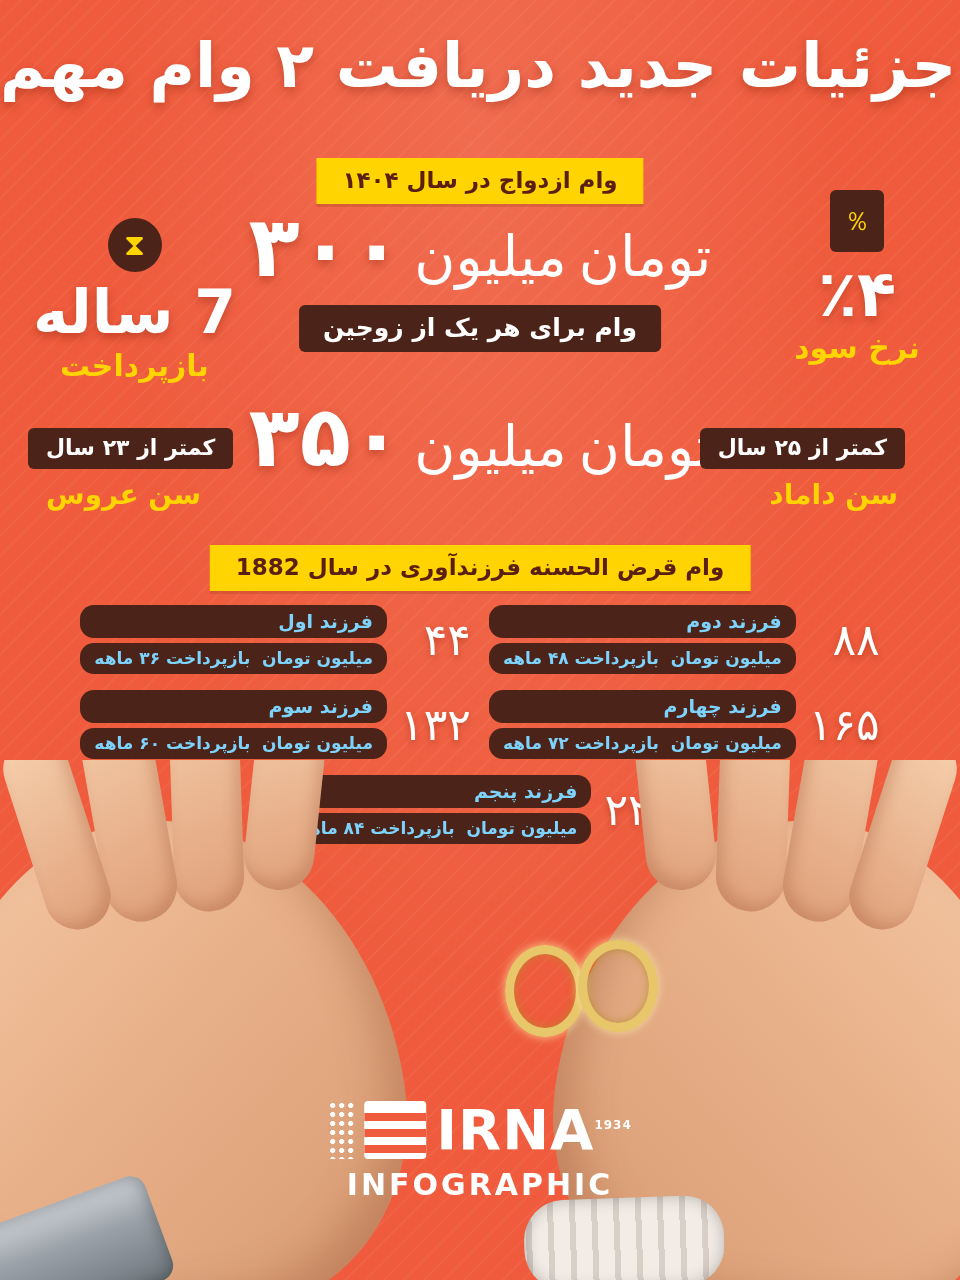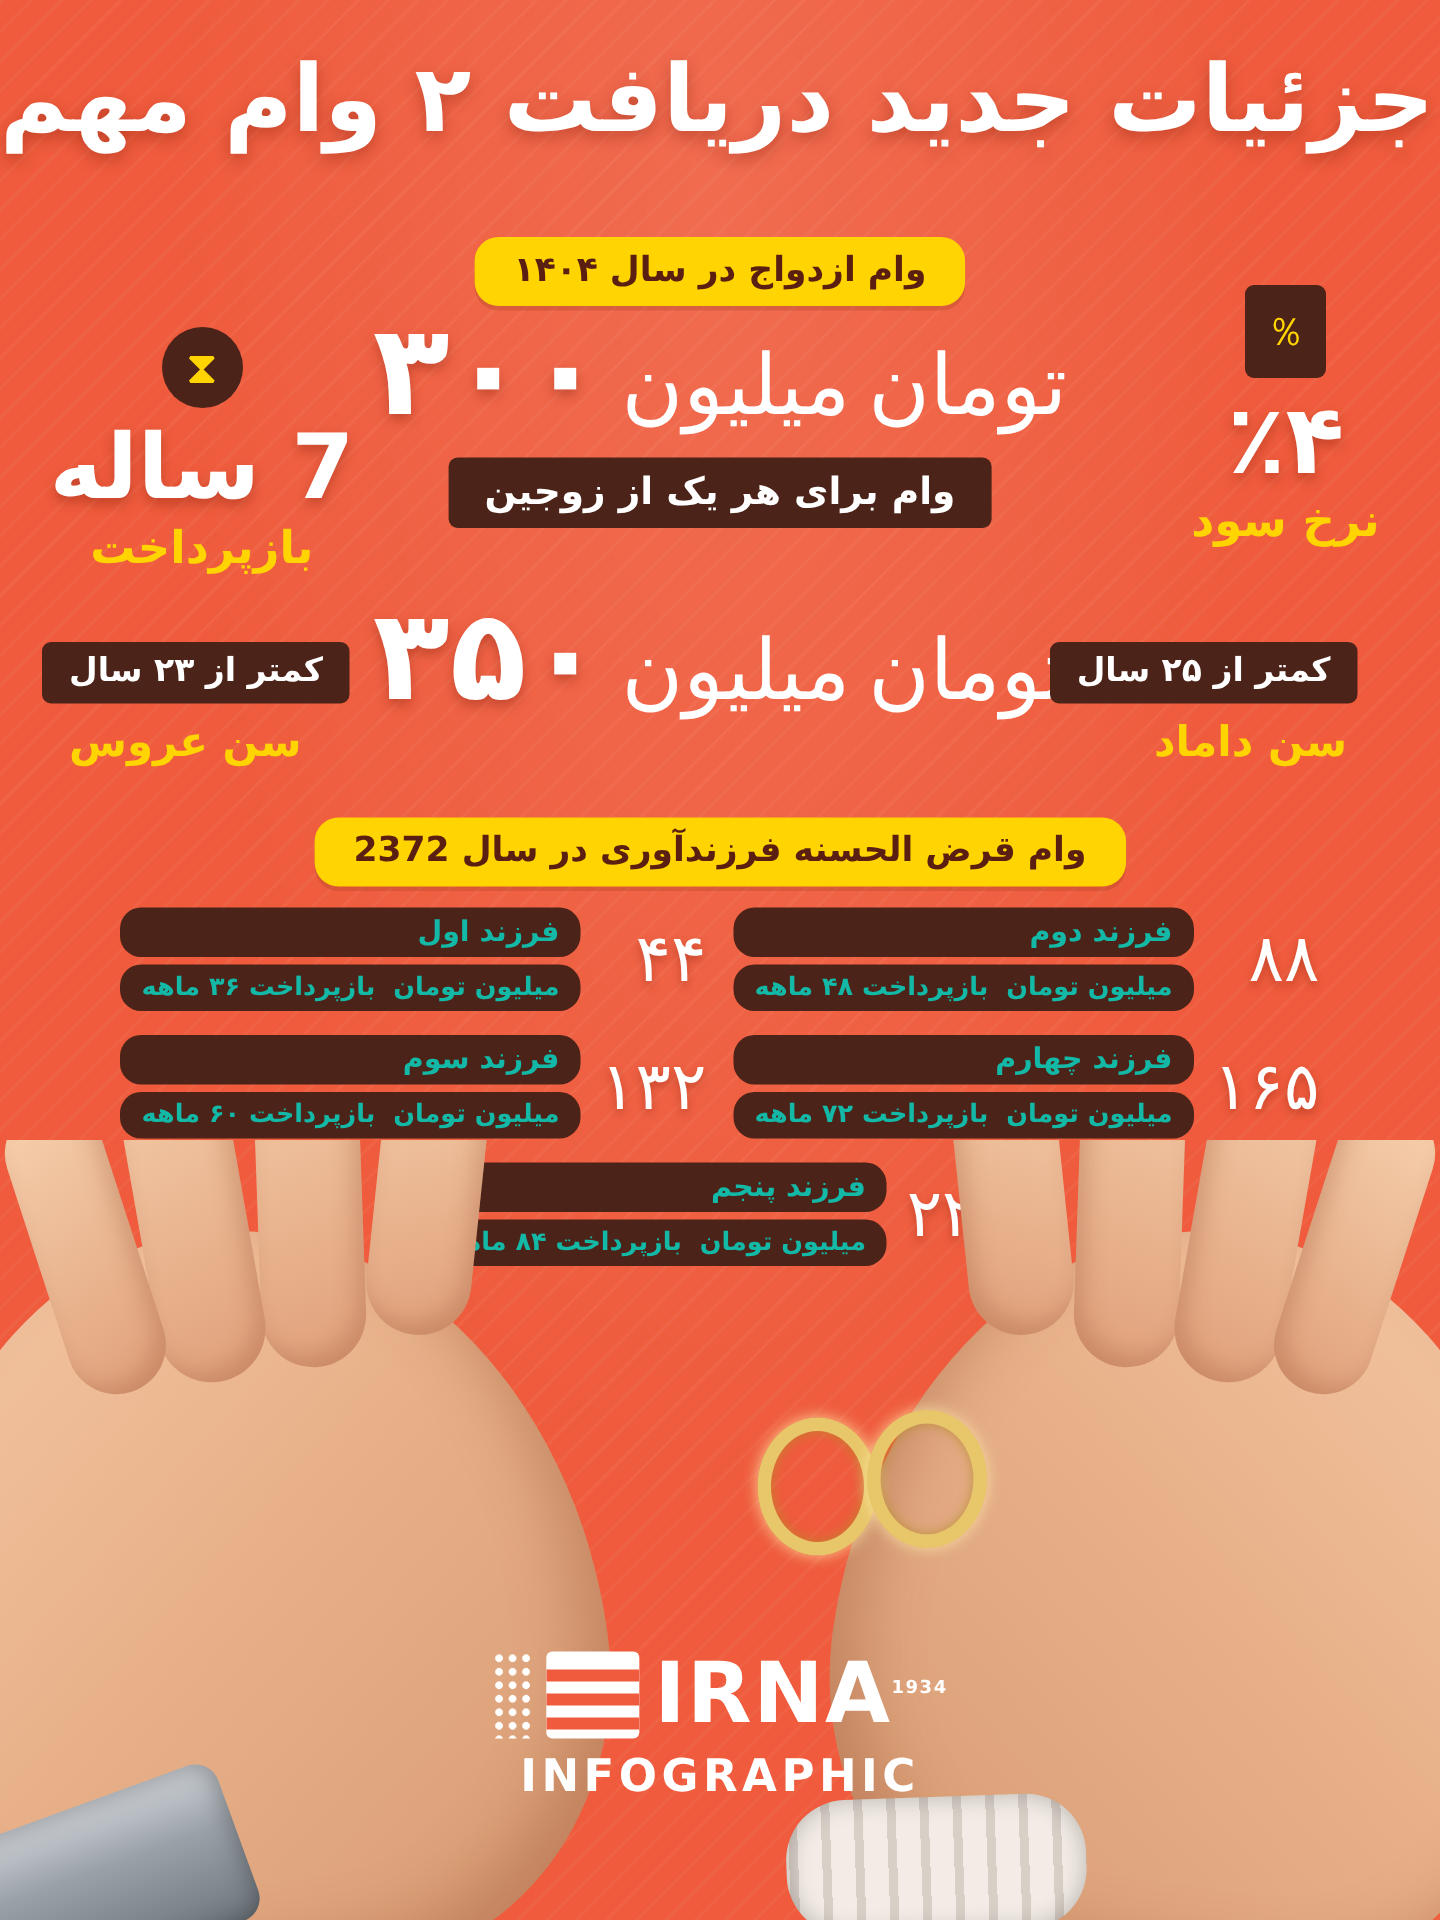--- a/index.html
+++ b/index.html
@@ -35,21 +35,21 @@
   }
 
   
   .banner{
     position:absolute;
     background:#ffd400;
     color:#5a1f10;
     font-weight:bold;
     font-size:23px;
     padding:9px 26px 11px;
-    border-radius:16px;
+    border-radius:0;
     direction:rtl;
     white-space:nowrap;
     box-shadow:0 3px 0 rgba(150,60,25,0.25);
   }
   #banner-marriage{top:158px;left:50%;transform:translateX(-50%);}
   #banner-childbirth{top:545px;left:50%;transform:translateX(-50%);}
 
   
   .amount-row{position:absolute;direction:rtl;color:#fff;white-space:nowrap;}
   .amount-num{
@@ -120,21 +120,21 @@
     display:flex;flex-direction:row;align-items:center;gap:10px;
     direction:rtl;
   }
   .card .num{
     color:#fff;font-size:44px;font-weight:normal;line-height:1;
     text-shadow:0 3px 6px rgba(120,25,10,0.35);
     min-width:74px;text-align:right;
   }
   .card .lines{display:flex;flex-direction:column;gap:5px;}
   .card .line{
-    background:#4b2318;color:#14b8a6;border-radius:14px;
+    background:#4b2318;color:#7dd3fc;border-radius:14px;
     padding:5px 14px 6px;font-size:19px;font-weight:bold;white-space:nowrap;
   }
   .card .line.sub{background:#4b2318;font-size:17px;}
 
   
   .photo{
     position:absolute;left:0;right:0;bottom:0;height:520px;overflow:hidden;
   }
   .hand{
     position:absolute;bottom:-40px;
@@ -232,21 +232,21 @@
   <span class="amount-unit">میلیون</span>
   <span class="amount-num">۳۵۰</span>
 </div>
 
 <div class="age-tag" id="age-groom-tag">کمتر از ۲۵ سال</div>
 <div class="age-label" id="age-groom-label">سن داماد</div>
 
 <div class="age-tag" id="age-bride-tag">کمتر از ۲۳ سال</div>
 <div class="age-label" id="age-bride-label">سن عروس</div>
 
-<div class="banner" id="banner-childbirth">وام قرض الحسنه فرزندآوری در سال 2372</div>
+<div class="banner" id="banner-childbirth">وام قرض الحسنه فرزندآوری در سال 1882</div>
 
 <div class="cards" id="child-cards">
     <div class="card">
       <div class="num">۴۴</div>
       <div class="lines">
         <div class="line">فرزند اول</div>
         <div class="line sub"><span>میلیون تومان</span>&nbsp;&nbsp;<span>بازپرداخت ۳۶ ماهه</span></div>
       </div>
     </div>
     <div class="card">

